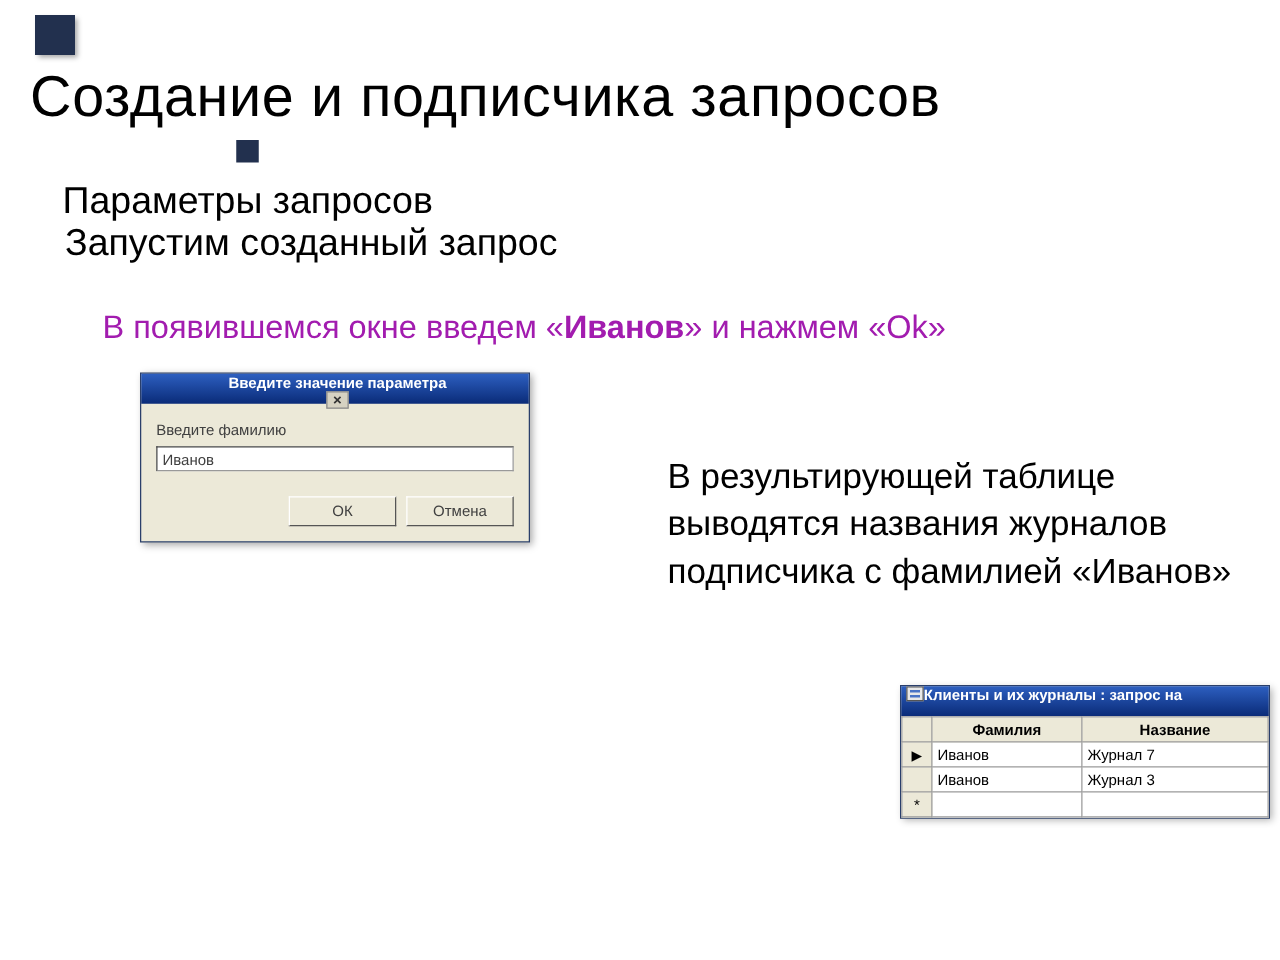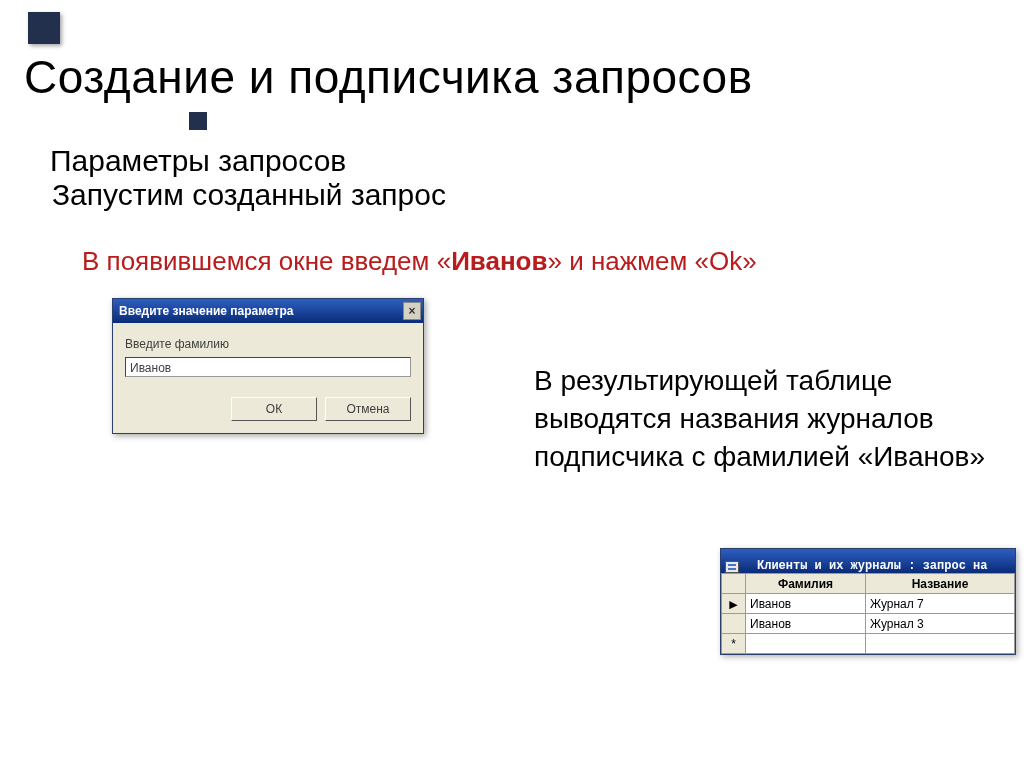--- a/index.html
+++ b/index.html
@@ -59,21 +59,21 @@
     left: 20px;
     font-size: 30px;
     color: #000;
     margin-left: 32px;
   }
   .body-text-2 {
     position: absolute;
     top: 246px;
     left: 82px;
     font-size: 26px;
-    color: #b91c1c;
+    color: #a21caf;
   }
   .body-text-2 b { font-weight: bold; }
 
   
   .dialog {
     position: absolute;
     top: 298px;
     left: 112px;
     width: 312px;
     background: #ece9d8;
@@ -83,20 +83,21 @@
   .dialog-titlebar {
     height: 24px;
     background: linear-gradient(to bottom, #2d5fc0 0%, #0a2b78 100%);
     display: flex;
     align-items: center;
     padding: 0 2px 0 6px;
     color: #fff;
     font-size: 12px;
     font-weight: bold;
     font-family: Tahoma, Arial, sans-serif;
+    flex-direction: column;
   }
   .dialog-titlebar .spacer { flex: 1; }
   .close-btn {
     width: 18px;
     height: 18px;
     background: #d6d2c2;
     border: 1px solid #888;
     color: #333;
     font-family: Arial, sans-serif;
     font-size: 12px;
@@ -166,26 +167,25 @@
     font-family: Tahoma, Arial, sans-serif;
     box-shadow: 2px 2px 6px rgba(0,0,0,0.3);
   }
   .result-titlebar {
     height: 24px;
     background: linear-gradient(to bottom, #2d5fc0 0%, #0a2b78 100%);
     color: #fff;
     font-size: 12px;
     font-weight: bold;
     display: flex;
-    align-items: flex-end;
+    align-items: flex-start;
     padding-left: 4px;
-    gap: 18px;
+    gap: 0;
     white-space: nowrap;
     overflow: hidden;
-    font-family: Liberation Mono, monospace;
   }
   .mini-icon {
     width: 14px;
     height: 12px;
     background: #e8e8e8;
     border: 1px solid #555;
     position: relative;
     flex-shrink: 0;
   }
   .mini-icon::before {

